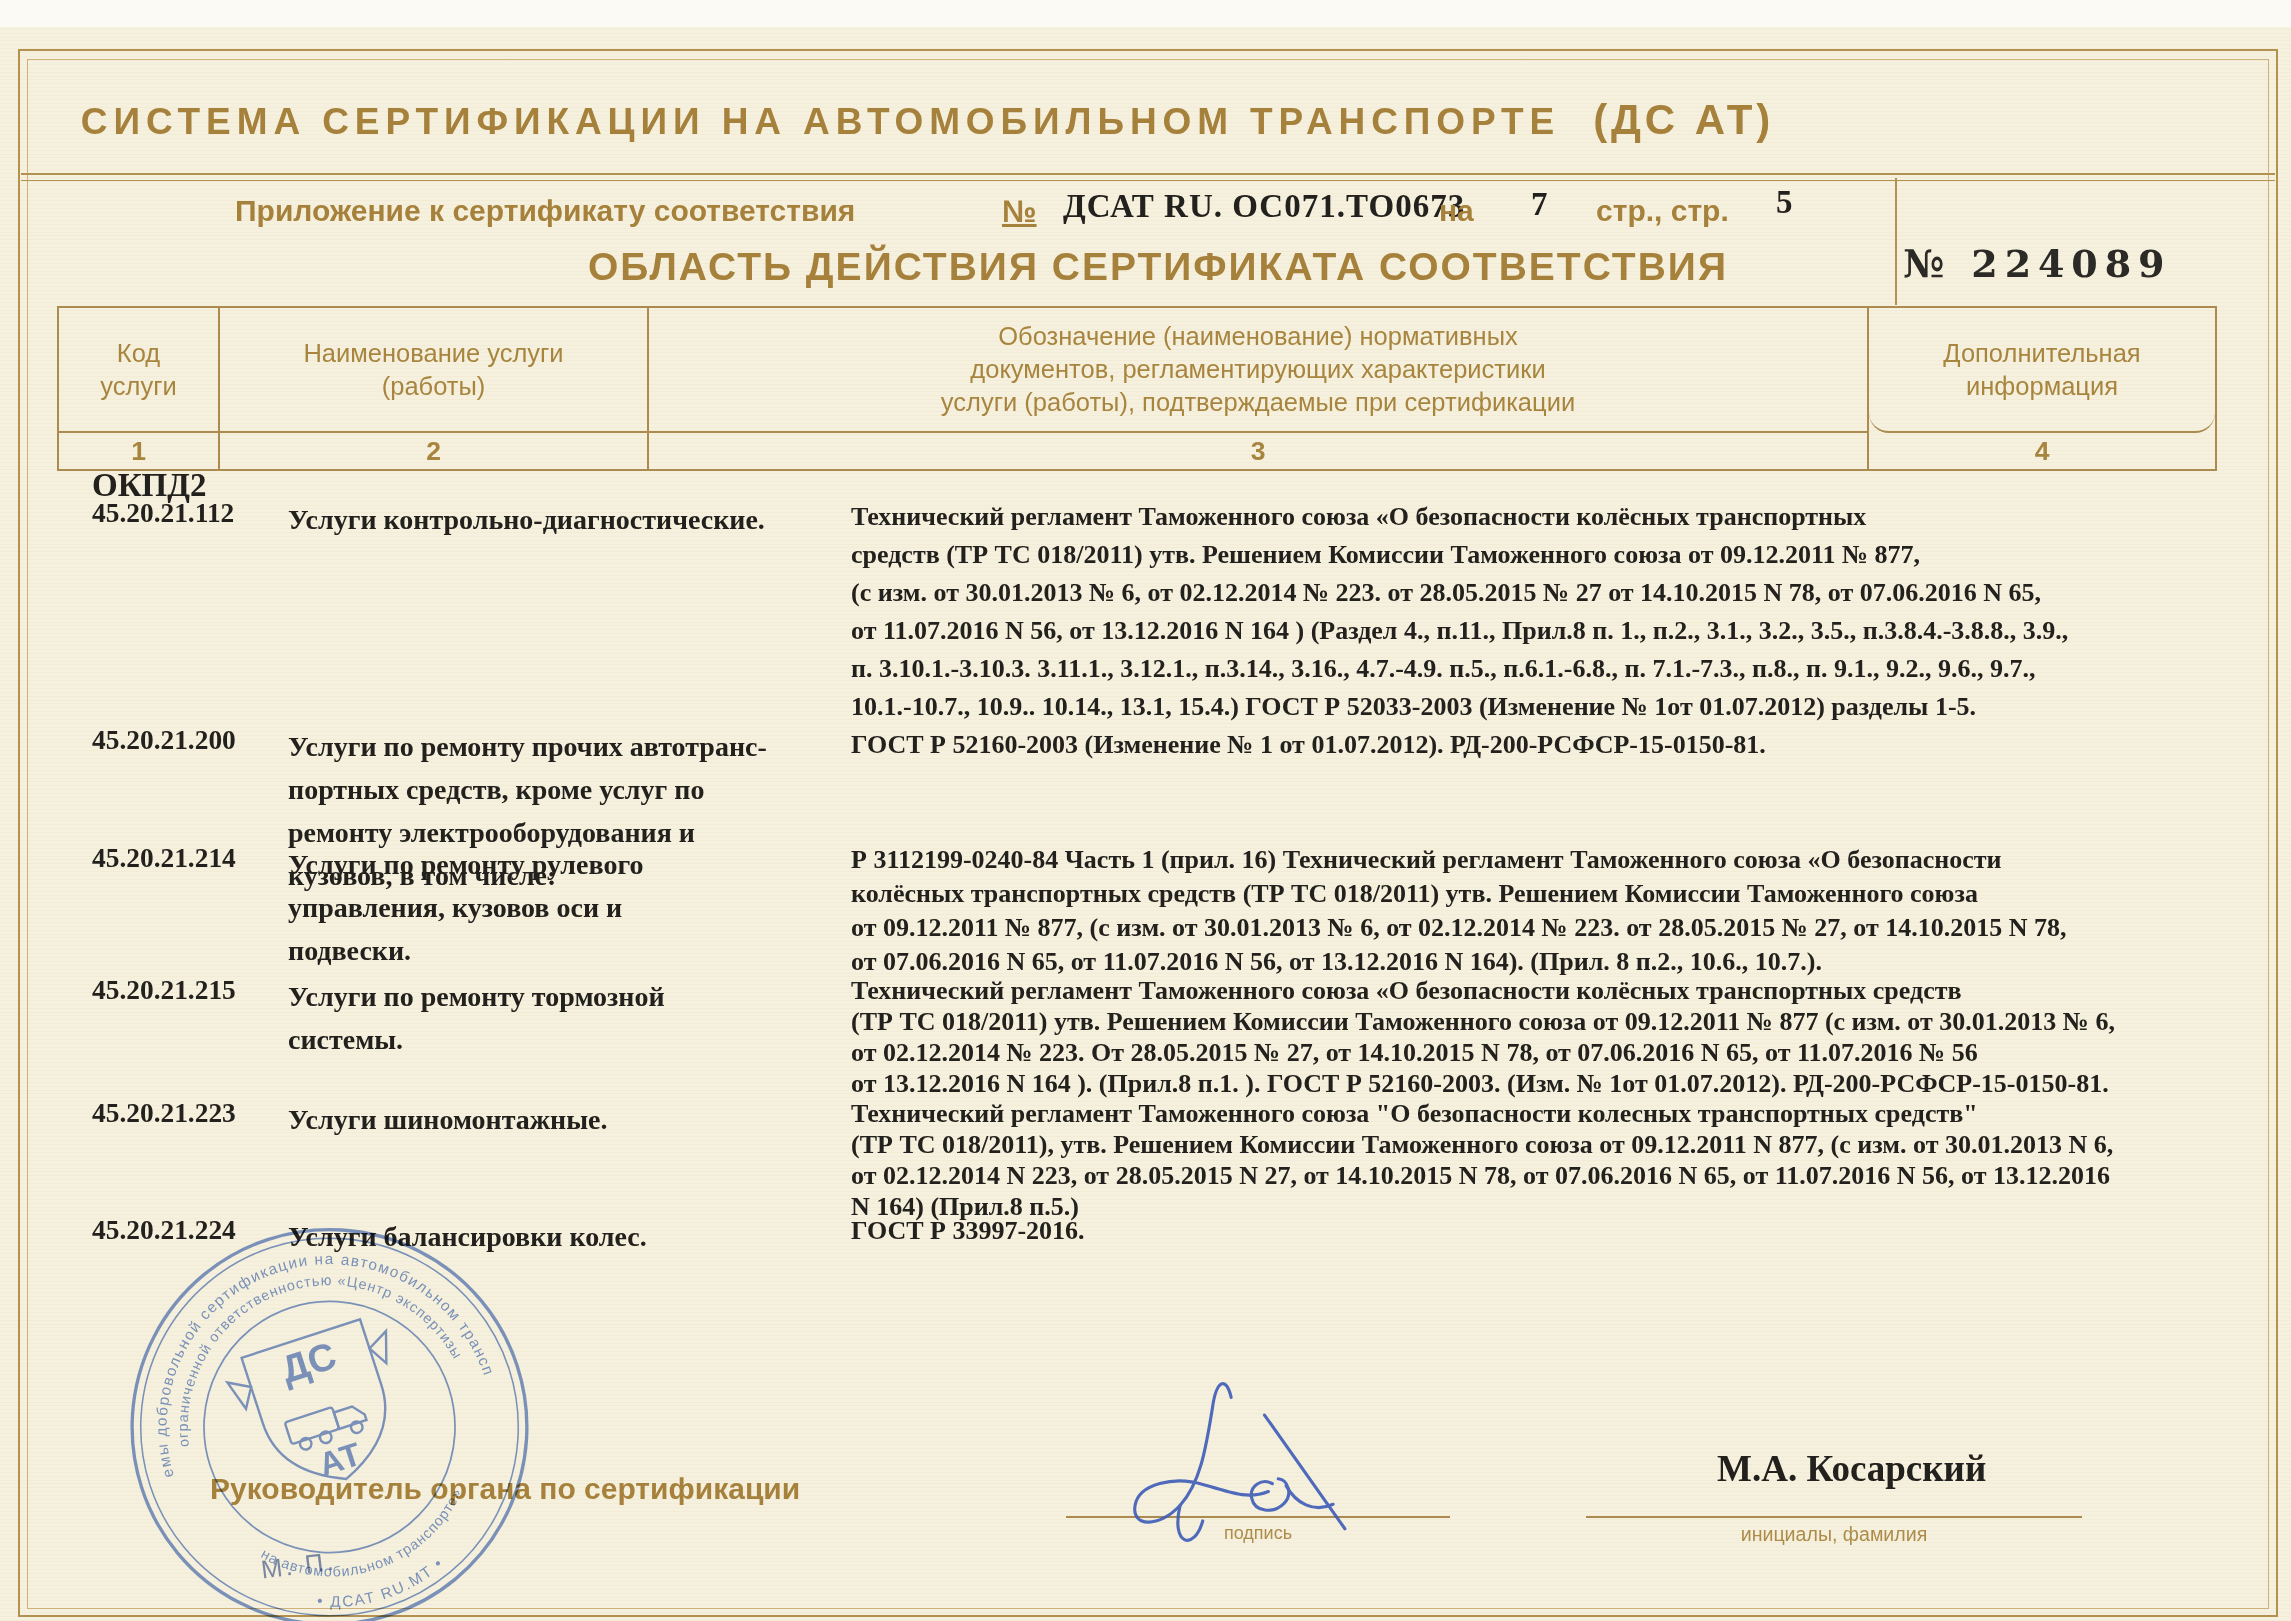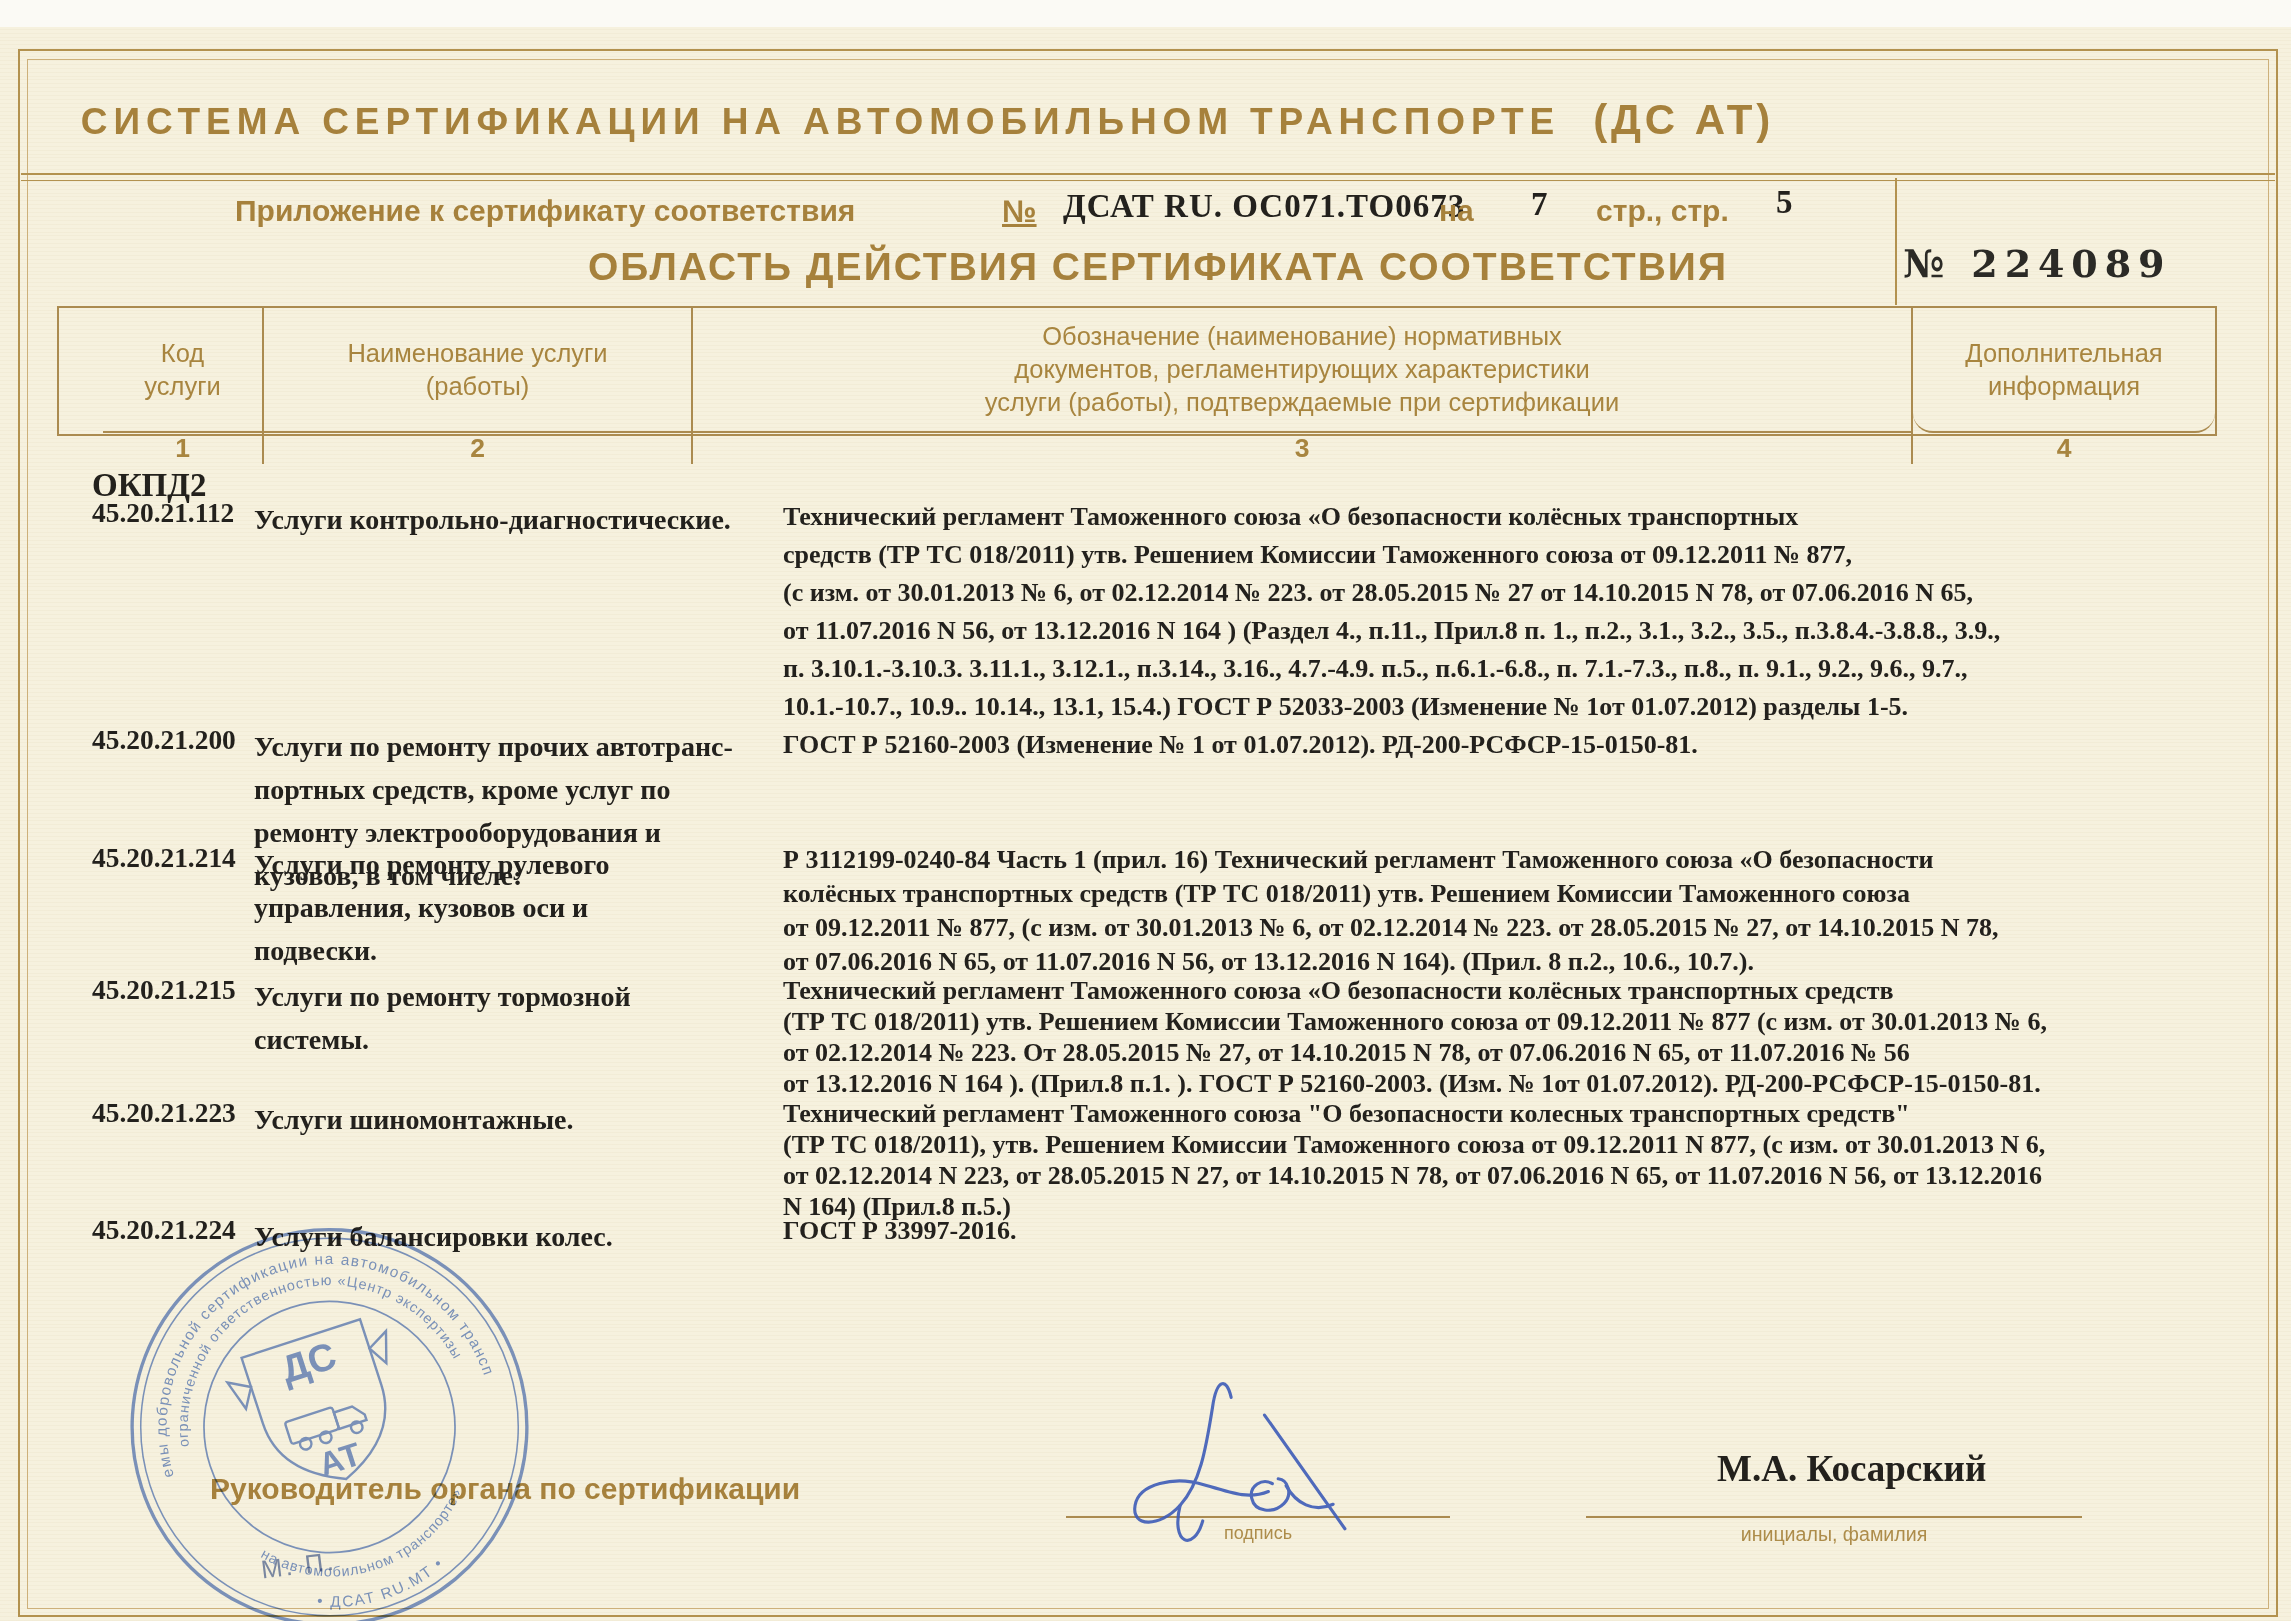--- a/index.html
+++ b/index.html
@@ -27,30 +27,30 @@
   .app-cert{left:1063px;top:188px;font-size:33px;letter-spacing:1px;}
   .app-on{left:1439px;top:194px;font-size:30px;}
   .app-total{left:1531px;top:186px;font-size:33px;}
   .app-pages{left:1596px;top:194px;font-size:30px;}
   .app-cur{left:1776px;top:184px;font-size:33px;}
   .scope-title{left:588px;top:245px;font-size:39px;letter-spacing:2px;}
   .serial{left:1903px;top:241px;font-size:38px;letter-spacing:6.9px;color:#2b2a26;
     font-family:"DejaVu Serif","Liberation Serif",serif;font-weight:bold;}
   .no-divider{position:absolute;left:1895px;top:178px;width:0;height:127px;border-left:2px solid #b3924f;}
   
-  .thead{position:absolute;left:57px;top:306px;width:2160px;height:130px;box-sizing:border-box;
-    border:2px solid #ab8b50;display:grid;grid-template-columns:161px 429px 1220px 1fr;grid-template-rows:125px 1fr;padding-left:44px;}
+  .thead{position:absolute;left:57px;top:306px;width:2160px;height:165px;box-sizing:border-box;
+    border:2px solid #ab8b50;display:grid;grid-template-columns:161px 429px 1220px 1fr;grid-template-rows:125px 1fr;}
   .th,.tn{box-sizing:border-box;border-right:2px solid #ab8b50;display:flex;flex-direction:column;
     justify-content:center;align-items:center;text-align:center;color:#a8853f;}
   .th{border-bottom:2px solid #ab8b50;font-size:25.5px;line-height:33px;}
   .tn{font-size:26.5px;font-weight:bold;}
   .th:nth-child(4),.tn:last-child{border-right:none;border-radius:20px;}
   
   .okpd{left:92px;top:467px;font-size:33px;z-index:3;}
-  .row{position:absolute;left:57px;right:59px;display:grid;grid-template-columns:197px 529px 1fr;z-index:2;}
+  .row{position:absolute;left:57px;right:59px;display:grid;grid-template-columns:197px 529px 1fr;z-index:2;gap:34px;}
   .cell{min-width:0;}
   .code{padding-left:35px;font-family:"Liberation Serif","DejaVu Serif",serif;font-weight:bold;
     font-size:27.4px;color:#23211d;}
   .name .ln{font-family:"Liberation Serif","DejaVu Serif",serif;font-weight:bold;font-size:28px;
     line-height:43px;color:#23211d;}
   .docs .ln{font-family:"Liberation Serif","DejaVu Serif",serif;font-weight:bold;font-size:26px;
     color:#23211d;white-space:nowrap;}
   .lh39 .docs .ln{line-height:38px;}
   .lh35 .docs .ln{line-height:34px;}
   .lh31 .docs .ln{line-height:31px;}

